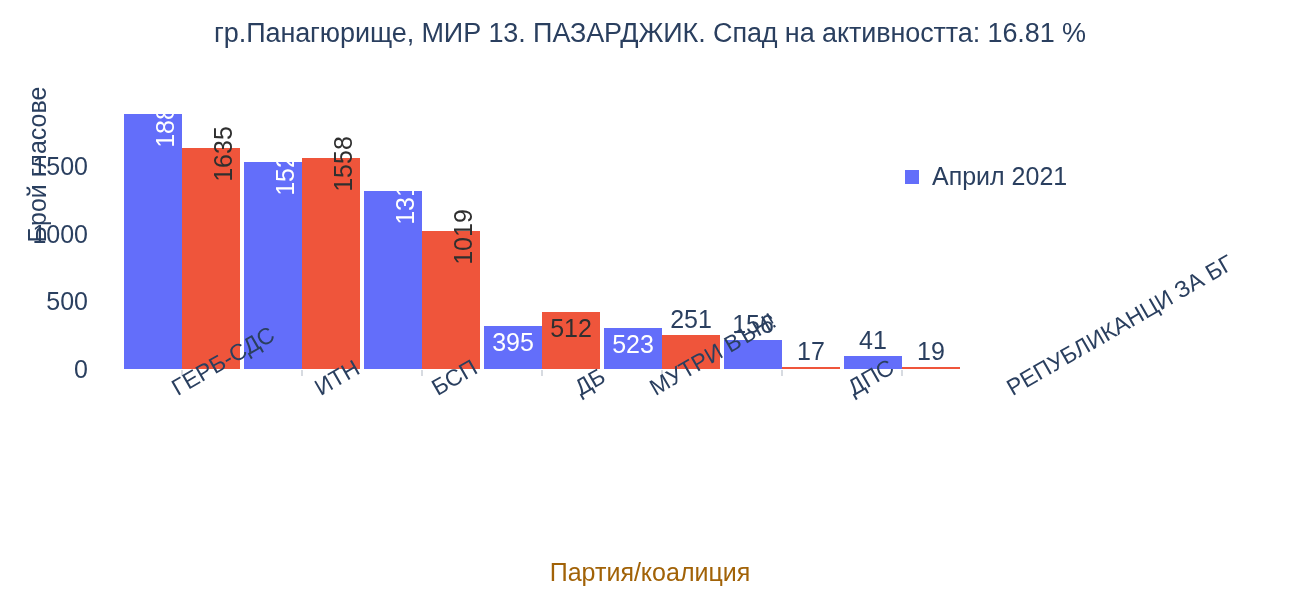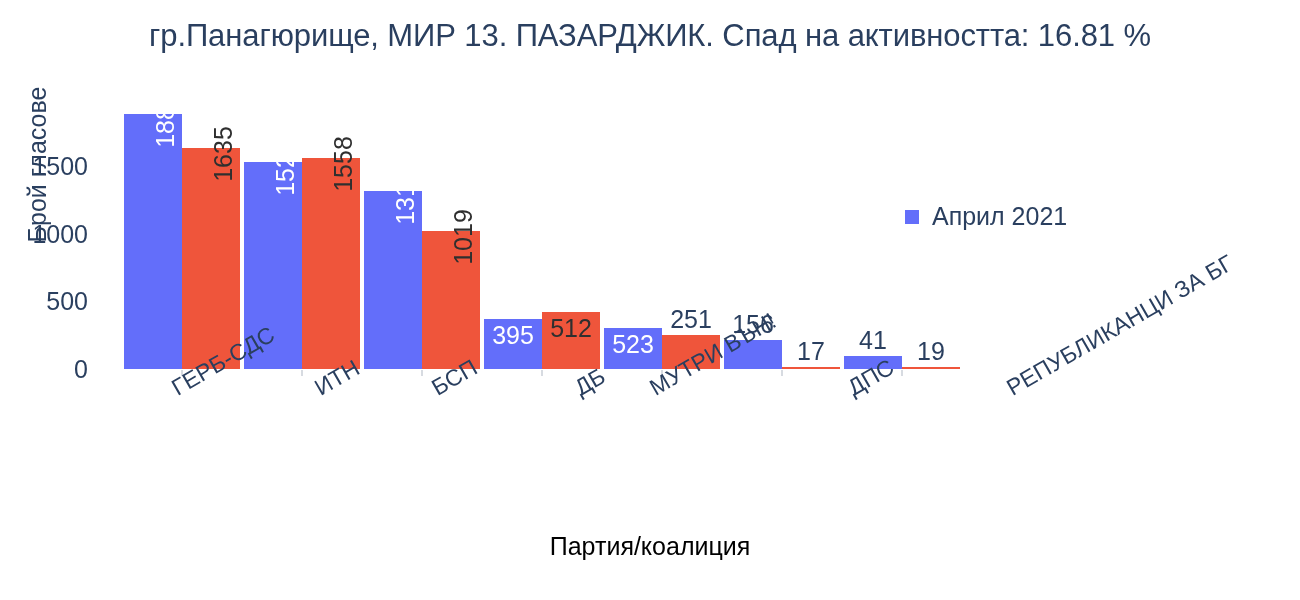--- a/index.html
+++ b/index.html
@@ -19,21 +19,21 @@
     background: #ffffff;
   }
 
   
   .chart-title {
     position: absolute;
     left: 0;
     top: 18px;
     width: 1300px;
     text-align: center;
-    font-size: 31px;
+    font-size: 27px;
     color: #2a3f5f;
     white-space: nowrap;
     letter-spacing: -0.1px;
   }
 
   
   .ylabel {
     position: absolute;
     left: -88px;
     top: 150px;
@@ -41,25 +41,25 @@
     text-align: center;
     font-size: 25px;
     color: #2a3f5f;
     transform: rotate(-90deg);
     transform-origin: center center;
     white-space: nowrap;
   }
   .xlabel {
     position: absolute;
     left: 0;
-    top: 532px;
+    top: 558px;
     width: 1300px;
     text-align: center;
     font-size: 25px;
-    color: #000000;
+    color: #a16207;
     white-space: nowrap;
   }
 
   
   .plot-area {
     position: absolute;
     left: 112px;
     top: 92px;
     width: 1178px;
     height: 277px;
@@ -150,21 +150,20 @@
   
   .legend {
     position: absolute;
     left: 905px;
     top: 160px;
   }
   .legend-row {
     display: flex;
     align-items: center;
     height: 33px;
-    margin-top: 40px;
   }
   .legend-swatch {
     width: 14px;
     height: 14px;
     margin-right: 13px;
     flex: 0 0 auto;
   }
   .legend-text {
     font-size: 25px;
     color: #2a3f5f;
@@ -213,21 +212,21 @@
       <div class="bar s0" style="height:178.3px">
         <span class="vlabel inside light">1317</span>
       </div>
       <div class="bar s1" style="height:138px">
         <span class="vlabel inside dark">1019</span>
       </div>
     </div>
 
     <div class="group" style="left:372px">
       <div class="tick-mark"></div>
-      <div class="bar s0" style="height:50px">
+      <div class="bar s0" style="height:43px">
         <span class="vlabel inside-h">395</span>
       </div>
       <div class="bar s1" style="height:57px">
         <span class="vlabel inside-h" style="color:#2f2f2f">512</span>
       </div>
     </div>
 
     <div class="group" style="left:492px">
       <div class="tick-mark"></div>
       <div class="bar s0" style="height:41.2px">

